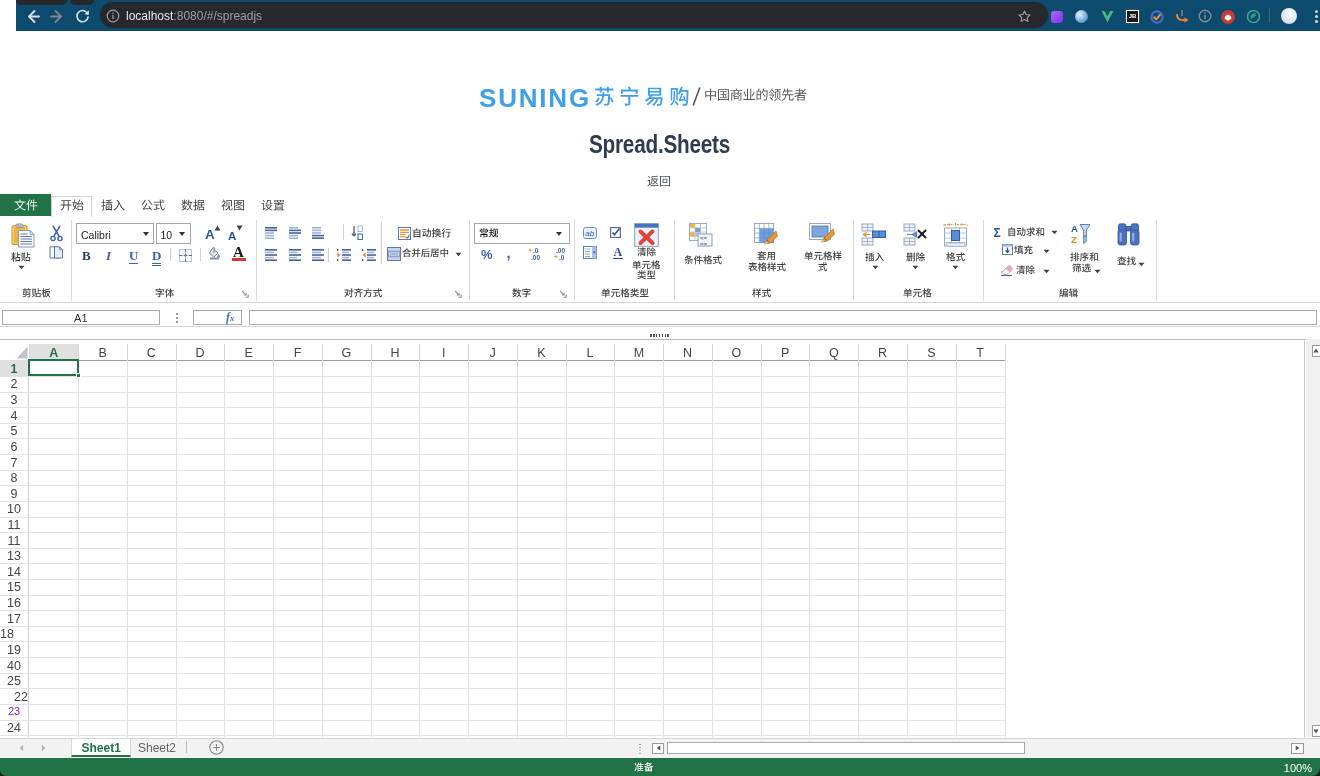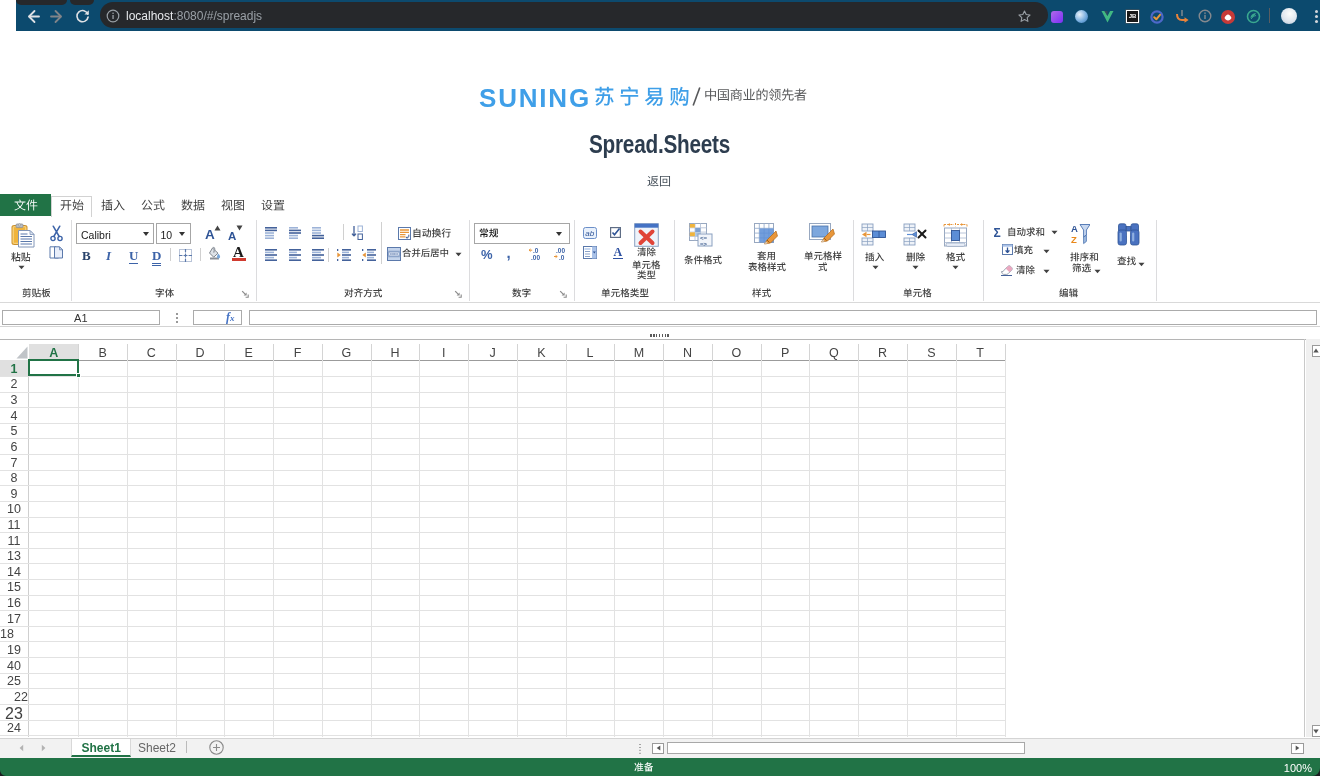--- a/index.html
+++ b/index.html
@@ -727,21 +727,21 @@
     <div class="abs" style="left:0;top:549.24px;width:28px;text-align:center;font-size:12.5px;font-weight:normal;color:#444">13</div>
     <div class="abs" style="left:0;top:564.86px;width:28px;text-align:center;font-size:12.5px;font-weight:normal;color:#444">14</div>
     <div class="abs" style="left:0;top:580.48px;width:28px;text-align:center;font-size:12.5px;font-weight:normal;color:#444">15</div>
     <div class="abs" style="left:0;top:596.10px;width:28px;text-align:center;font-size:12.5px;font-weight:normal;color:#444">16</div>
     <div class="abs" style="left:0;top:611.72px;width:28px;text-align:center;font-size:12.5px;font-weight:normal;color:#444">17</div>
     <div class="abs" style="left:0;top:627.34px;width:28px;text-align:left;font-size:12.5px;font-weight:normal;color:#444">18</div>
     <div class="abs" style="left:0;top:642.96px;width:28px;text-align:center;font-size:12.5px;font-weight:normal;color:#444">19</div>
     <div class="abs" style="left:0;top:658.58px;width:28px;text-align:center;font-size:12.5px;font-weight:normal;color:#444">40</div>
     <div class="abs" style="left:0;top:674.20px;width:28px;text-align:center;font-size:12.5px;font-weight:normal;color:#444">25</div>
     <div class="abs" style="left:0;top:689.82px;width:28px;text-align:right;font-size:12.5px;font-weight:normal;color:#444">22</div>
-    <div class="abs" style="left:0;top:705.44px;width:28px;text-align:center;font-size:16px;font-weight:normal;color:#404040">23</div>
+    <div class="abs" style="left:0;top:705.44px;width:28px;text-align:center;font-size:11px;font-weight:normal;color:#6d28d9">23</div>
     <div class="abs" style="left:0;top:721.06px;width:28px;text-align:center;font-size:12.5px;font-weight:normal;color:#444">24</div>
     <div class="abs" style="left:28.4px;top:360.3px;width:1px;height:377.0px;background:#cfcfcf"></div>
     <div class="abs" style="left:0;top:375.92px;width:1004.50px;height:1px;background:#e2e2e2"></div>
     <div class="abs" style="left:0;top:391.54px;width:1004.50px;height:1px;background:#e2e2e2"></div>
     <div class="abs" style="left:0;top:407.16px;width:1004.50px;height:1px;background:#e2e2e2"></div>
     <div class="abs" style="left:0;top:422.78px;width:1004.50px;height:1px;background:#e2e2e2"></div>
     <div class="abs" style="left:0;top:438.40px;width:1004.50px;height:1px;background:#e2e2e2"></div>
     <div class="abs" style="left:0;top:454.02px;width:1004.50px;height:1px;background:#e2e2e2"></div>
     <div class="abs" style="left:0;top:469.64px;width:1004.50px;height:1px;background:#e2e2e2"></div>
     <div class="abs" style="left:0;top:485.26px;width:1004.50px;height:1px;background:#e2e2e2"></div>

